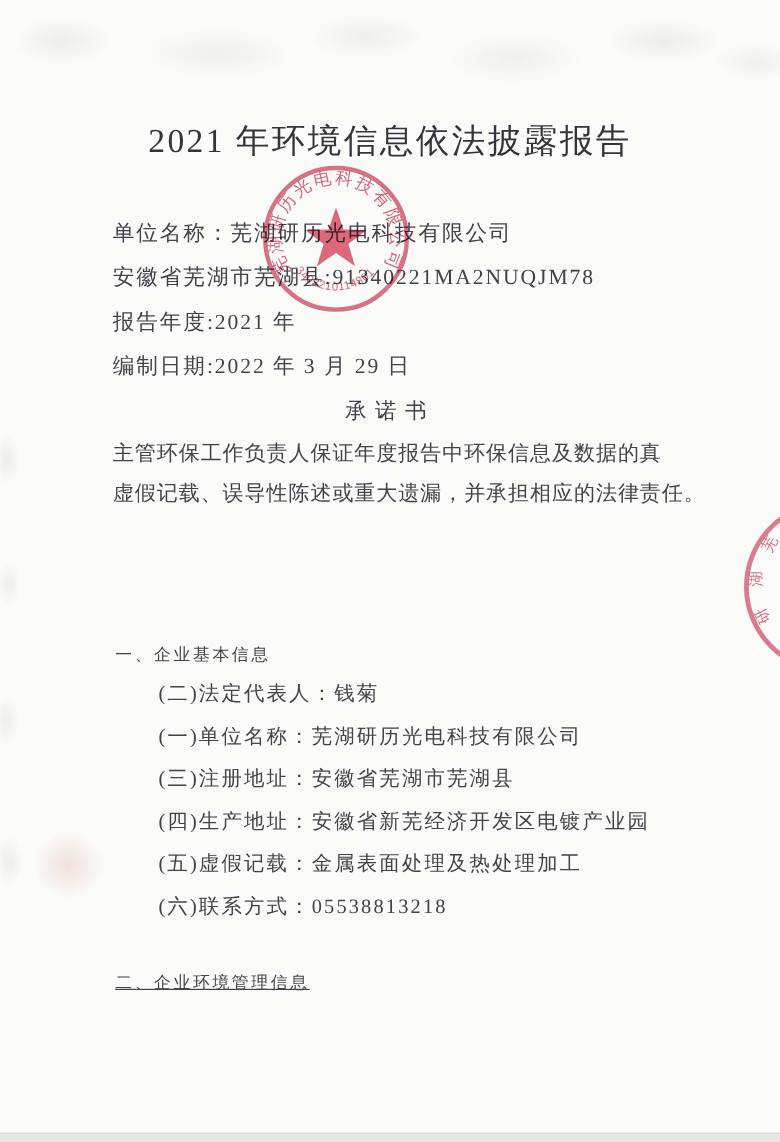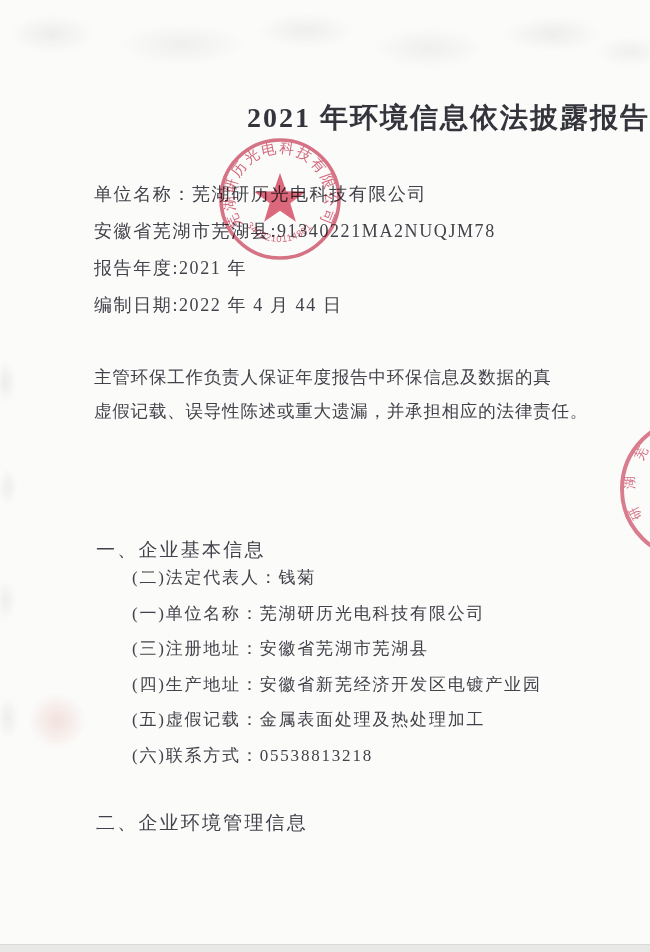--- a/index.html
+++ b/index.html
@@ -24,36 +24,36 @@
   .texture-left{
     position:absolute;left:0;top:340px;width:26px;height:420px;
     background:
       radial-gradient(16px 30px at 20% 10%, rgba(150,150,145,.14), transparent 70%),
       radial-gradient(14px 26px at 30% 35%, rgba(150,150,145,.12), transparent 70%),
       radial-gradient(16px 30px at 20% 62%, rgba(150,150,145,.12), transparent 70%),
       radial-gradient(16px 30px at 30% 90%, rgba(150,150,145,.13), transparent 70%);
     filter:blur(1px);
   }
   .report-title{
-    position:absolute;top:80px;left:0;width:650px;text-align:right;
-    font-size:28px;font-weight:700;letter-spacing:2px;color:#34343c;
+    position:absolute;top:80px;left:0;width:650px;text-align:center;
+    font-size:28px;font-weight:400;letter-spacing:2px;color:#34343c;
   }
   .meta-block{position:absolute;top:155px;left:94px;margin-top:29px;}
   .meta-line{font-size:18px;line-height:20px;margin-bottom:17px;letter-spacing:1.6px;}
   .commitment-heading{
     position:absolute;top:330px;left:0;width:650px;text-align:center;
     font-size:18px;letter-spacing:7px;
   }
   .commitment-body{position:absolute;top:361px;left:94px;width:480px;}
   .para-line{font-size:17.5px;line-height:33.8px;letter-spacing:0.8px;white-space:nowrap;}
-  .section-heading{font-size:19px;letter-spacing:2.2px;}
+  .section-heading{font-size:14px;letter-spacing:2.2px;}
   .sec1-heading{position:absolute;top:537px;left:96px;}
   .sec1-items{position:absolute;top:568px;left:132px;}
   .sec-item{font-size:17px;line-height:20px;margin-bottom:15.5px;letter-spacing:1.8px;white-space:nowrap;}
-  .sec2-heading{position:absolute;top:810px;left:96px;}
+  .sec2-heading{position:absolute;top:810px;left:96px;text-decoration:underline;}
   .company-seal{
     position:absolute;left:203px;top:122px;width:154px;height:154px;
     opacity:.85;mix-blend-mode:multiply;
   }
   .edge-seal{
     position:absolute;right:0;top:425px;width:58px;height:135px;
     opacity:.8;mix-blend-mode:multiply;
   }
   .stain{
     position:absolute;left:28px;top:693px;width:58px;height:56px;border-radius:50%;
@@ -72,23 +72,24 @@
 
   <div class="texture-top"></div>
   <div class="texture-left"></div>
 
   <h1 class="report-title">2021 年环境信息依法披露报告</h1>
 
   <div class="meta-block">
     <div class="meta-line">单位名称：芜湖研历光电科技有限公司</div>
     <div class="meta-line">安徽省芜湖市芜湖县:91340221MA2NUQJM78</div>
     <div class="meta-line">报告年度:2021 年</div>
-    <div class="meta-line">编制日期:2022 年 4 月 44 日</div>
+    <div class="meta-line">编制日期:2022 年 3 月 29 日</div>
   </div>
 
+  <div class="commitment-heading">承诺书</div>
   <div class="commitment-body">
     <div class="para-line">主管环保工作负责人保证年度报告中环保信息及数据的真</div>
     <div class="para-line">虚假记载、误导性陈述或重大遗漏，并承担相应的法律责任。</div>
   </div>
 
   <div class="section-heading sec1-heading">一、企业基本信息</div>
   <div class="sec1-items">
     <div class="sec-item">(二)法定代表人：钱菊</div>
     <div class="sec-item">(一)单位名称：芜湖研历光电科技有限公司</div>
     <div class="sec-item">(三)注册地址：安徽省芜湖市芜湖县</div>

